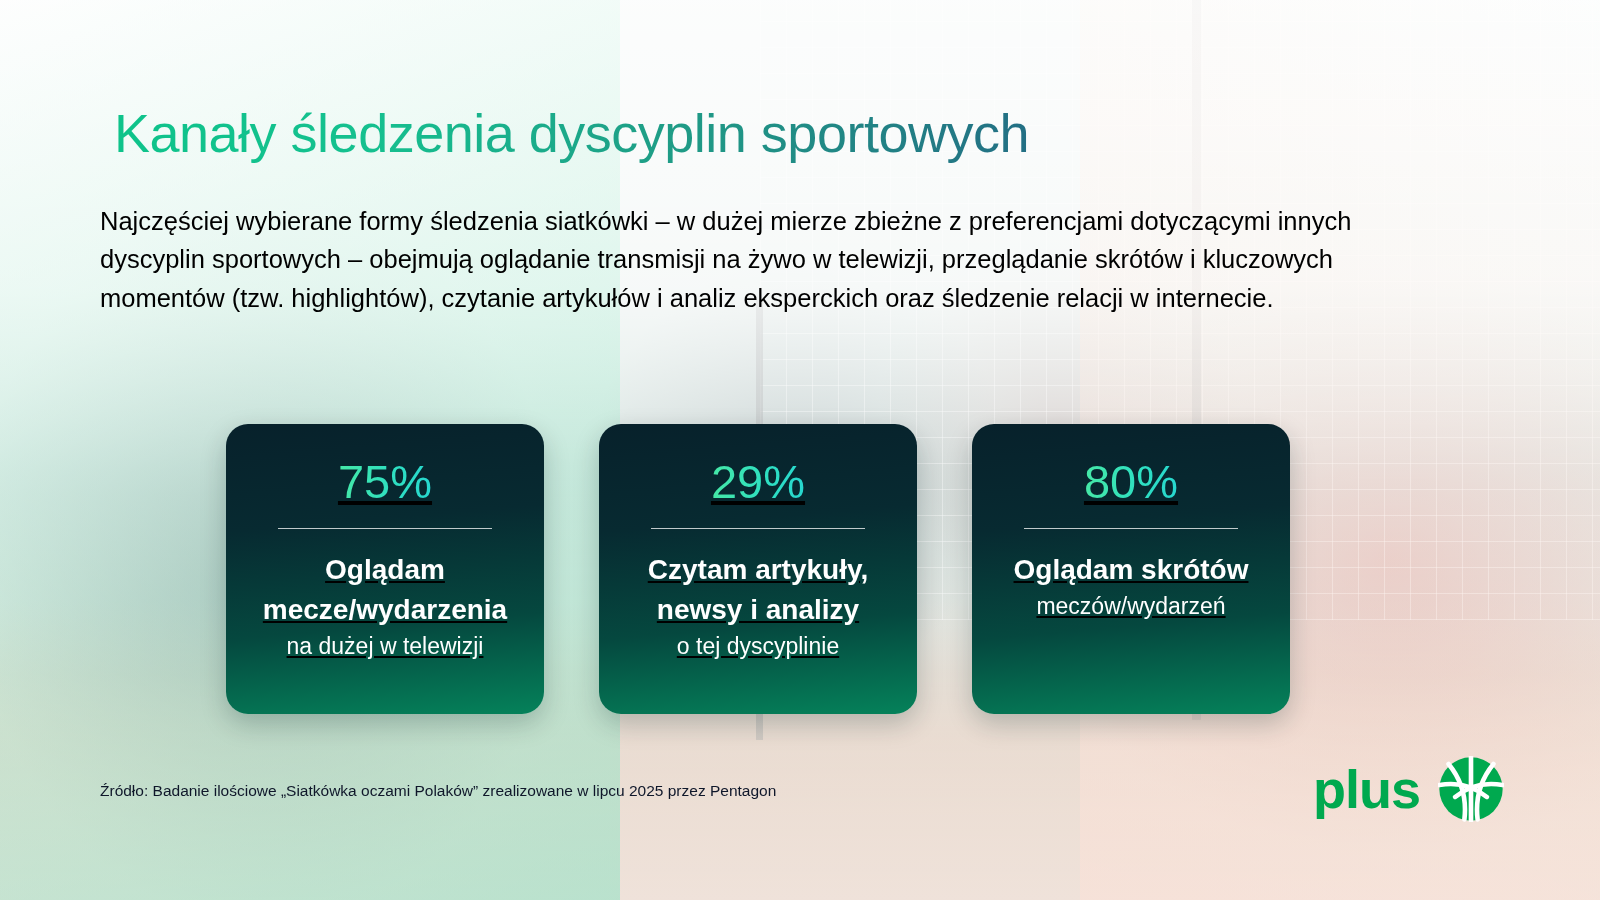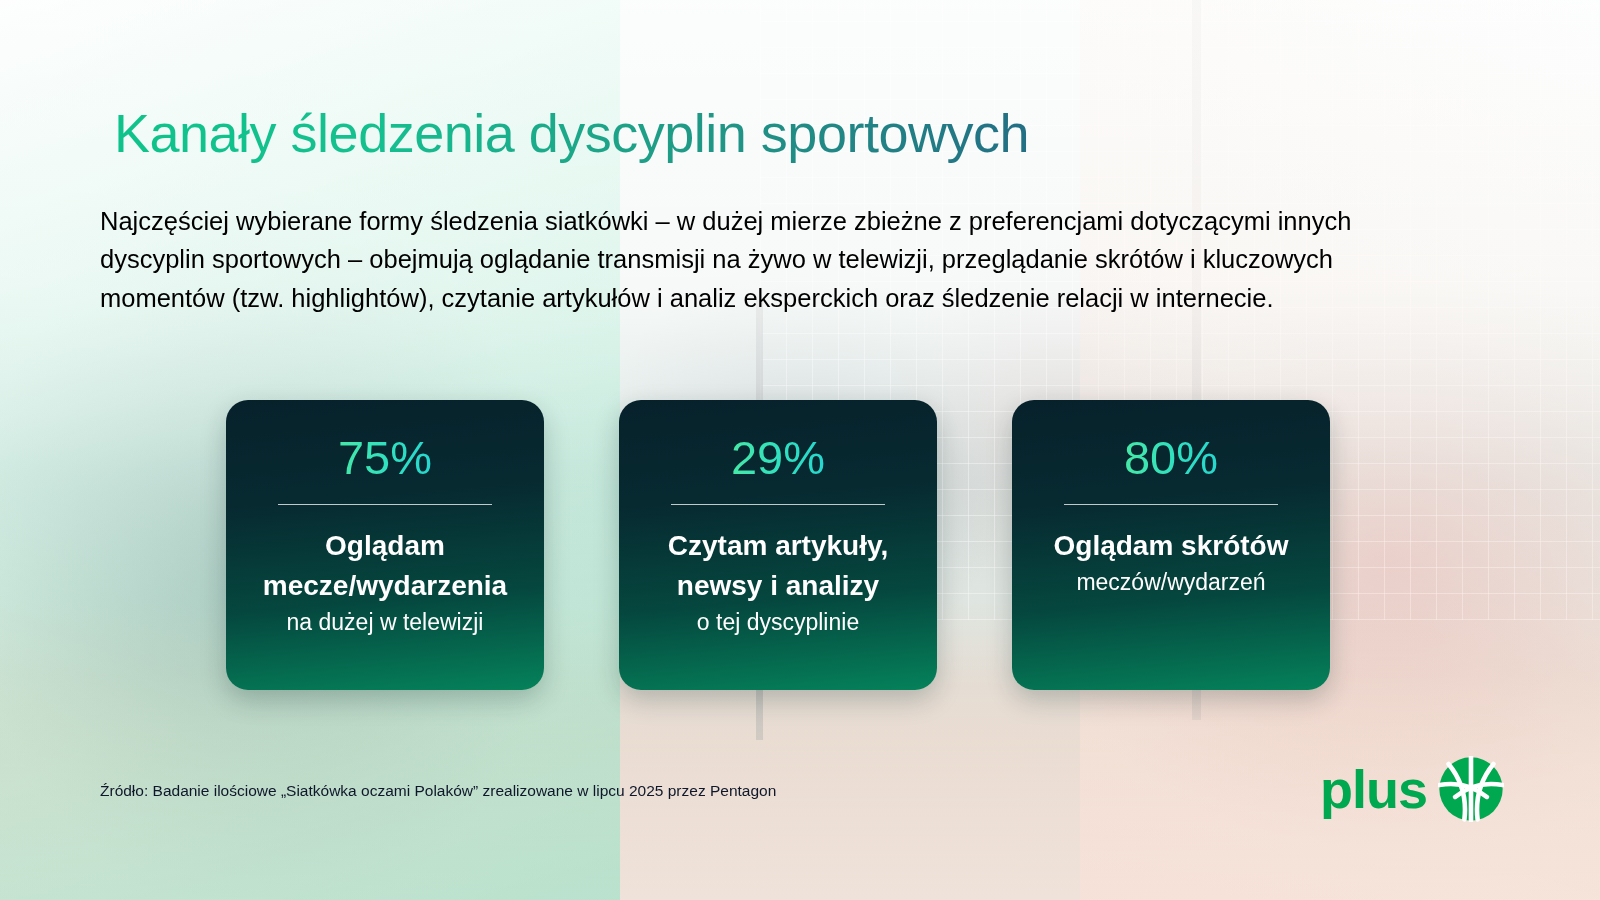--- a/index.html
+++ b/index.html
@@ -104,23 +104,24 @@
     font-size: 25.5px;
     line-height: 1.52;
     color: #000000;
     font-weight: 400;
   }
 
   
   .cards {
     position: absolute;
     left: 226px;
-    top: 400px;
+    top: 424px;
     display: flex;
-    gap: 75px;
+    gap: 55px;
+    text-decoration: underline;
   }
   .card {
     position: relative;
     width: 318px;
     height: 290px;
     border-radius: 22px;
     background: linear-gradient(175deg, #07212b 0%, #072a31 34%, #05483f 68%, #05825a 100%);
     box-shadow: 0 10px 26px rgba(4, 30, 30, 0.22);
     display: flex;
     flex-direction: column;
@@ -168,21 +169,21 @@
     font-size: 15.5px;
     color: #0f172a;
   }
 
   .logo {
     position: absolute;
     right: 96px;
     top: 756px;
     display: flex;
     align-items: center;
-    gap: 11px;
+    gap: 18px;
   }
   .logo-word {
     font-size: 54px;
     font-weight: 700;
     color: #00a94f;
     letter-spacing: -1px;
     line-height: 1;
   }
   .logo-ball {
     width: 66px;

